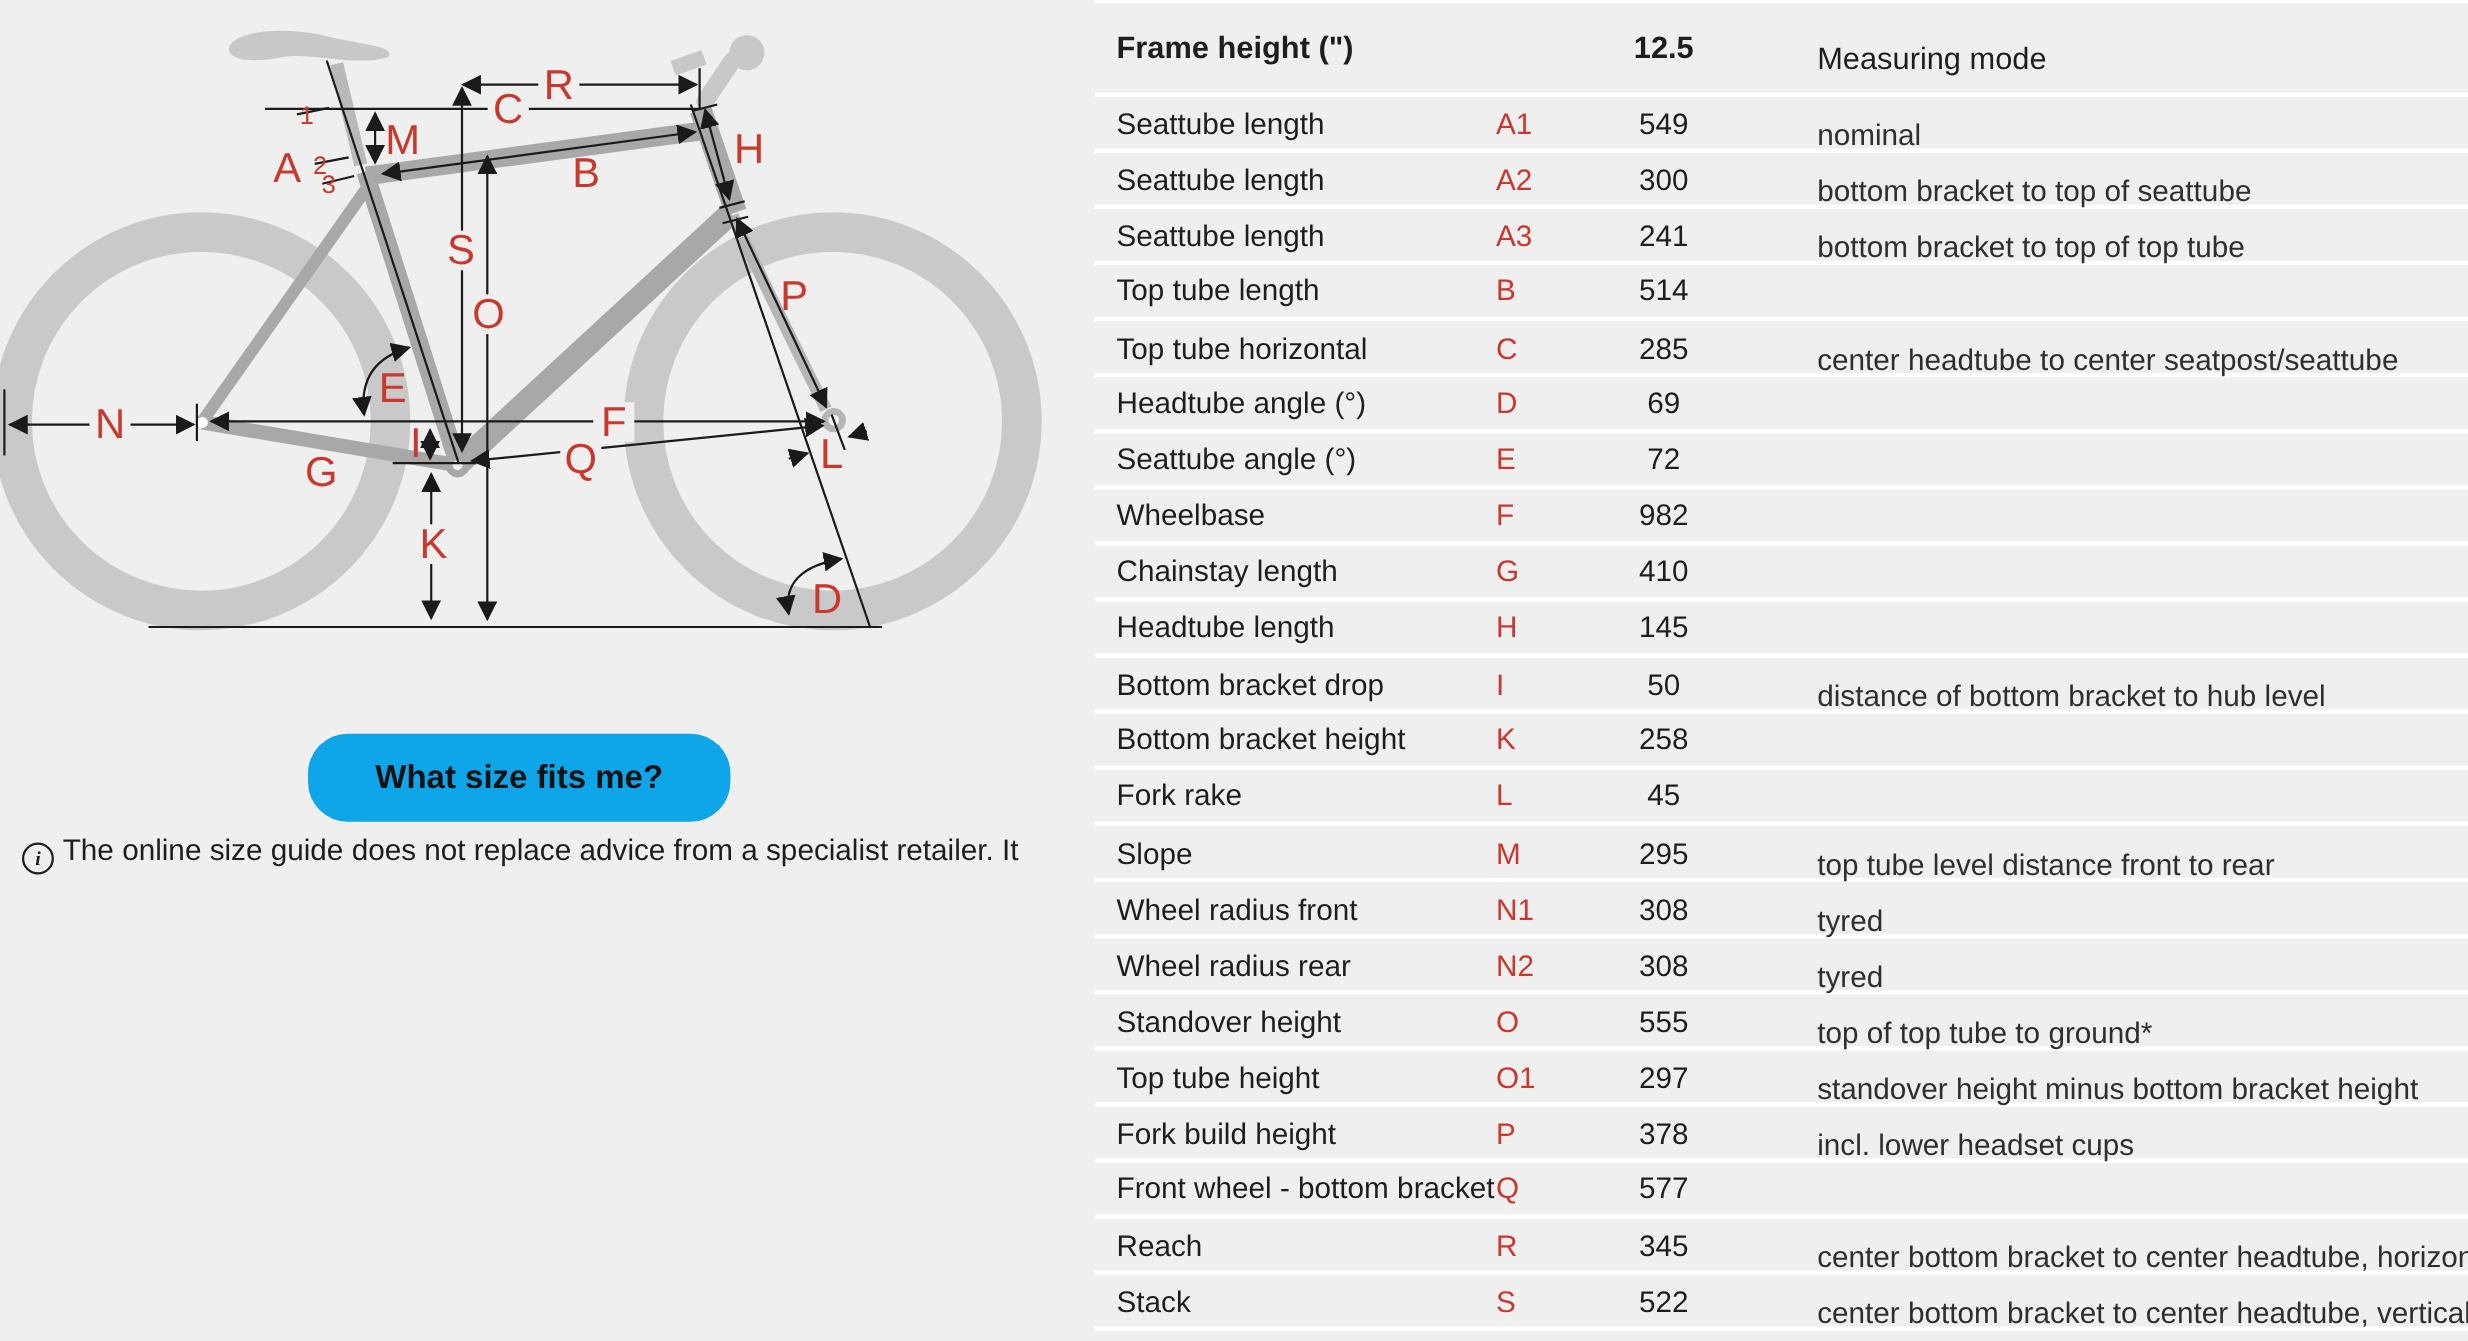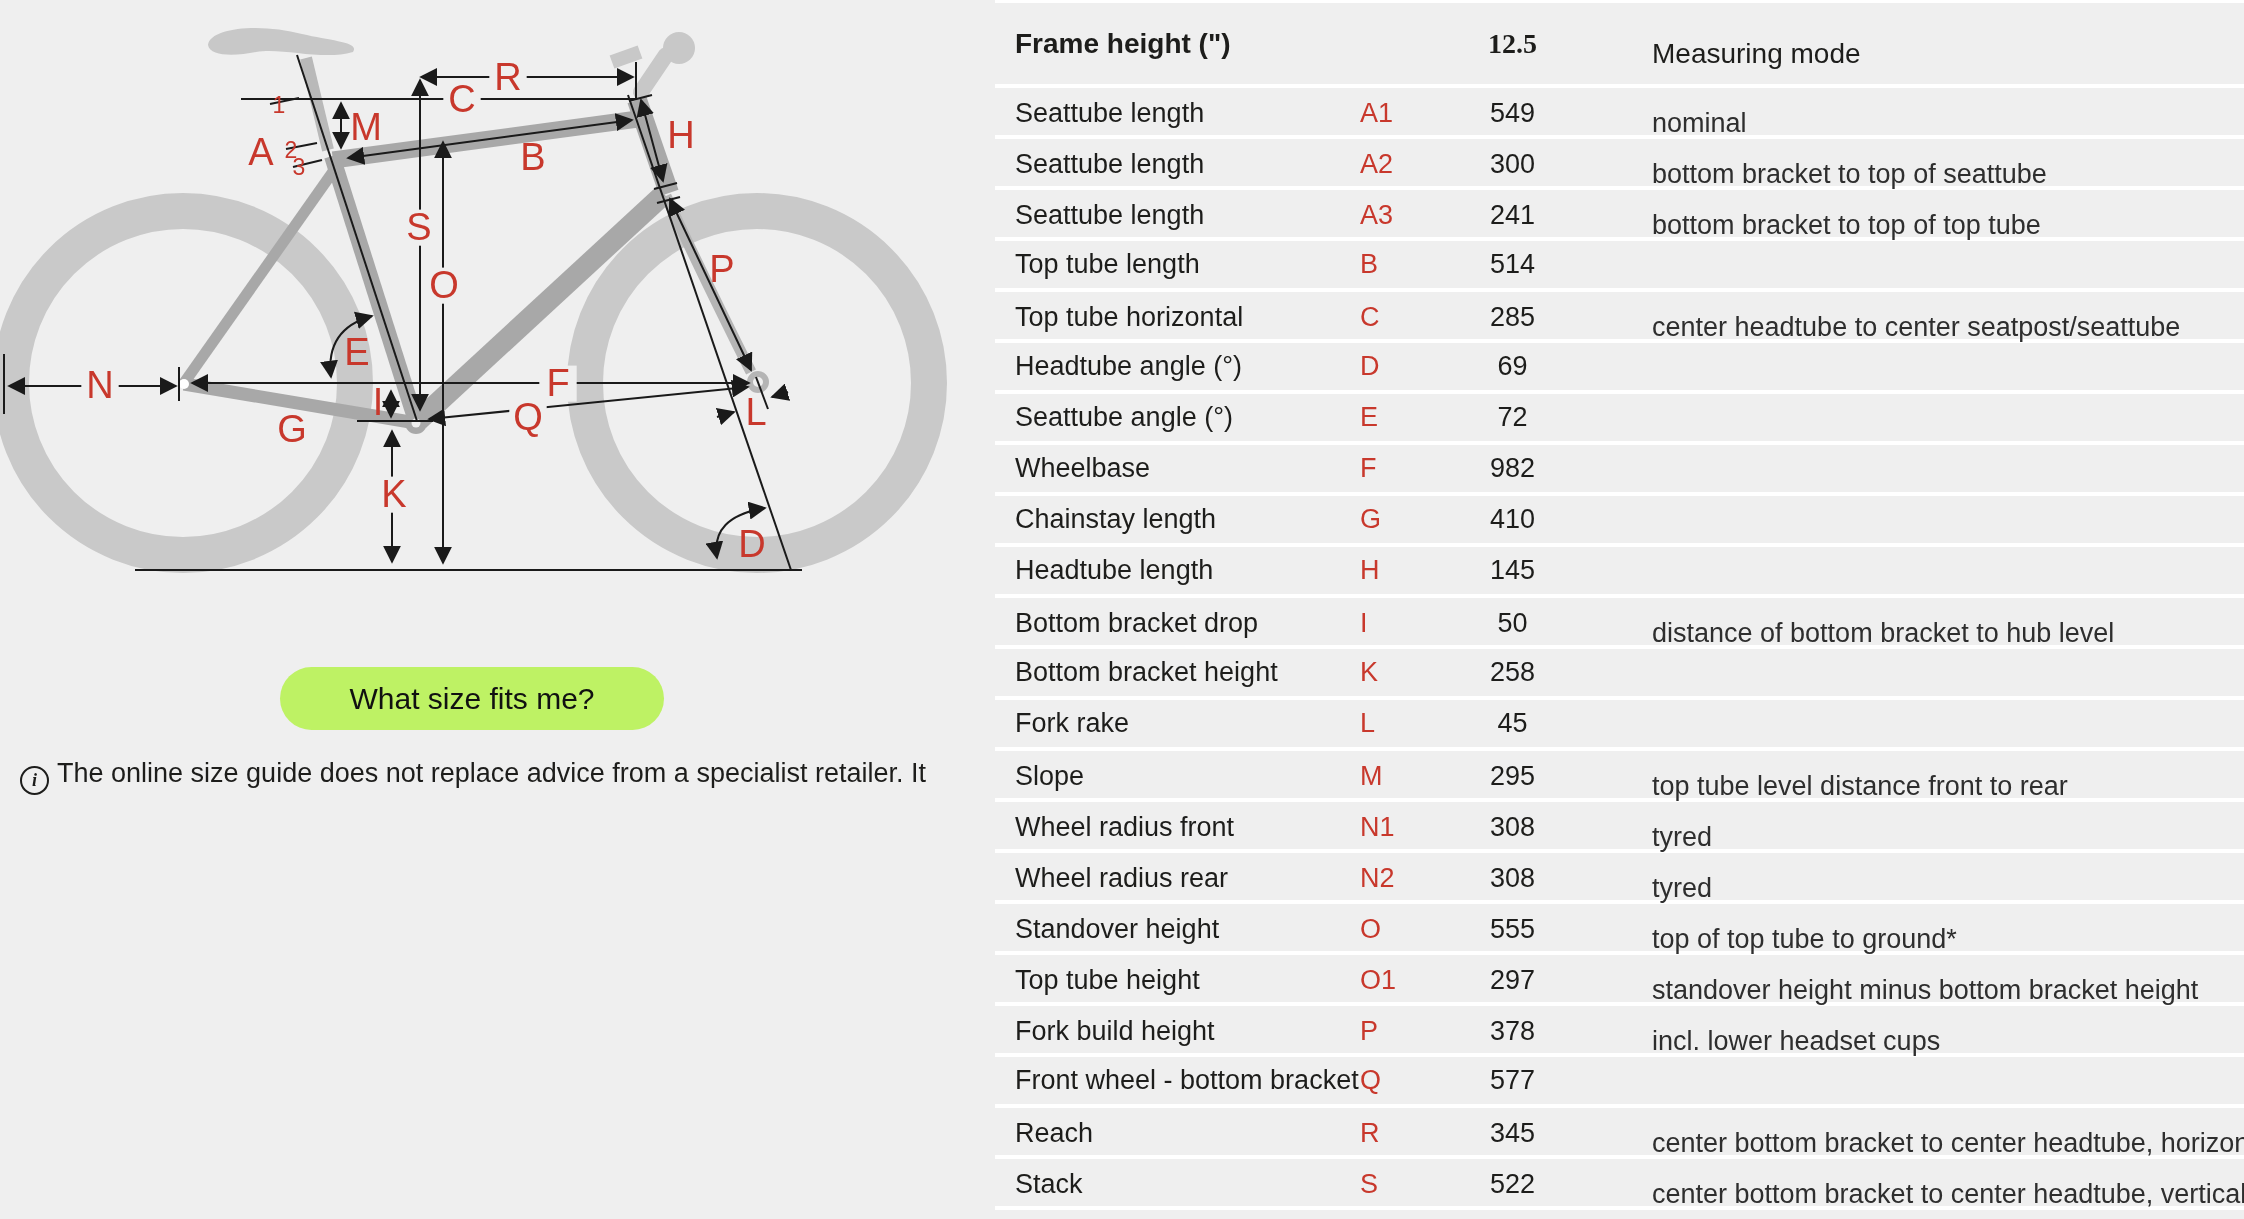--- a/index.html
+++ b/index.html
@@ -5,24 +5,24 @@
   html,body{margin:0;padding:0;}
   body{
     width:2244px;height:1219px;overflow:hidden;position:relative;
     background:#efefef;
     font-family:"Liberation Sans", sans-serif;
     color:#1d1d1b;
   }
   
   .diagram-wrap{position:absolute;left:0;top:0;width:960px;height:600px;}
   .size-btn{
-    position:absolute;left:280px;top:667px;width:384px;height:63px;
-    background:#bef264;border:none;border-radius:36px;
+    position:absolute;left:280px;top:667px;width:384px;height:80px;
+    background:#0ea5e9;border:none;border-radius:36px;
     font-family:"Liberation Sans",sans-serif;
-    font-size:30px;font-weight:400;color:#111;cursor:pointer;
+    font-size:30px;font-weight:700;color:#111;cursor:pointer;
   }
   .info-note{
     position:absolute;left:10px;top:754px;width:926px;
     font-size:27px;line-height:38px;text-align:center;color:#1d1d1b;
   }
   .info-icon{
     display:inline-block;width:25px;height:25px;border:2px solid #1d1d1b;
     border-radius:50%;font-size:18px;line-height:25px;text-align:center;
     font-family:"Liberation Serif",serif;font-style:italic;font-weight:700;
     vertical-align:-4px;margin-right:8px;
@@ -35,21 +35,21 @@
   .g-row{
     display:grid;grid-template-columns:350px 100px 135px 1fr;
     align-items:center;height:47px;border-bottom:4px solid #fff;
     white-space:nowrap;
   }
   .g-head{height:81px;}
   .g-row .c-name{padding-left:20px;font-size:27px;}
   .g-head .c-name{font-size:28px;font-weight:700;}
   .g-row .c-code{padding-left:15px;font-size:27px;color:#c8382c;}
   .g-row .c-val{text-align:center;font-size:27px;}
-  .g-head .c-val{font-weight:700;font-size:28px;font-family:Liberation Serif, serif;}
+  .g-head .c-val{font-weight:700;font-size:28px;}
   .g-row .c-mode{padding-left:72px;font-size:27px;color:#2e2e2e;margin-top:20px;}
   .g-head .c-mode{color:#1d1d1b;font-size:28px;}
   
   .dia-line{stroke:#1a1a1a;stroke-width:2;fill:none;}
   .dia-label{fill:#c8382c;}
 </style>
 </head>
 <body>
 
 <div class="diagram-wrap">

